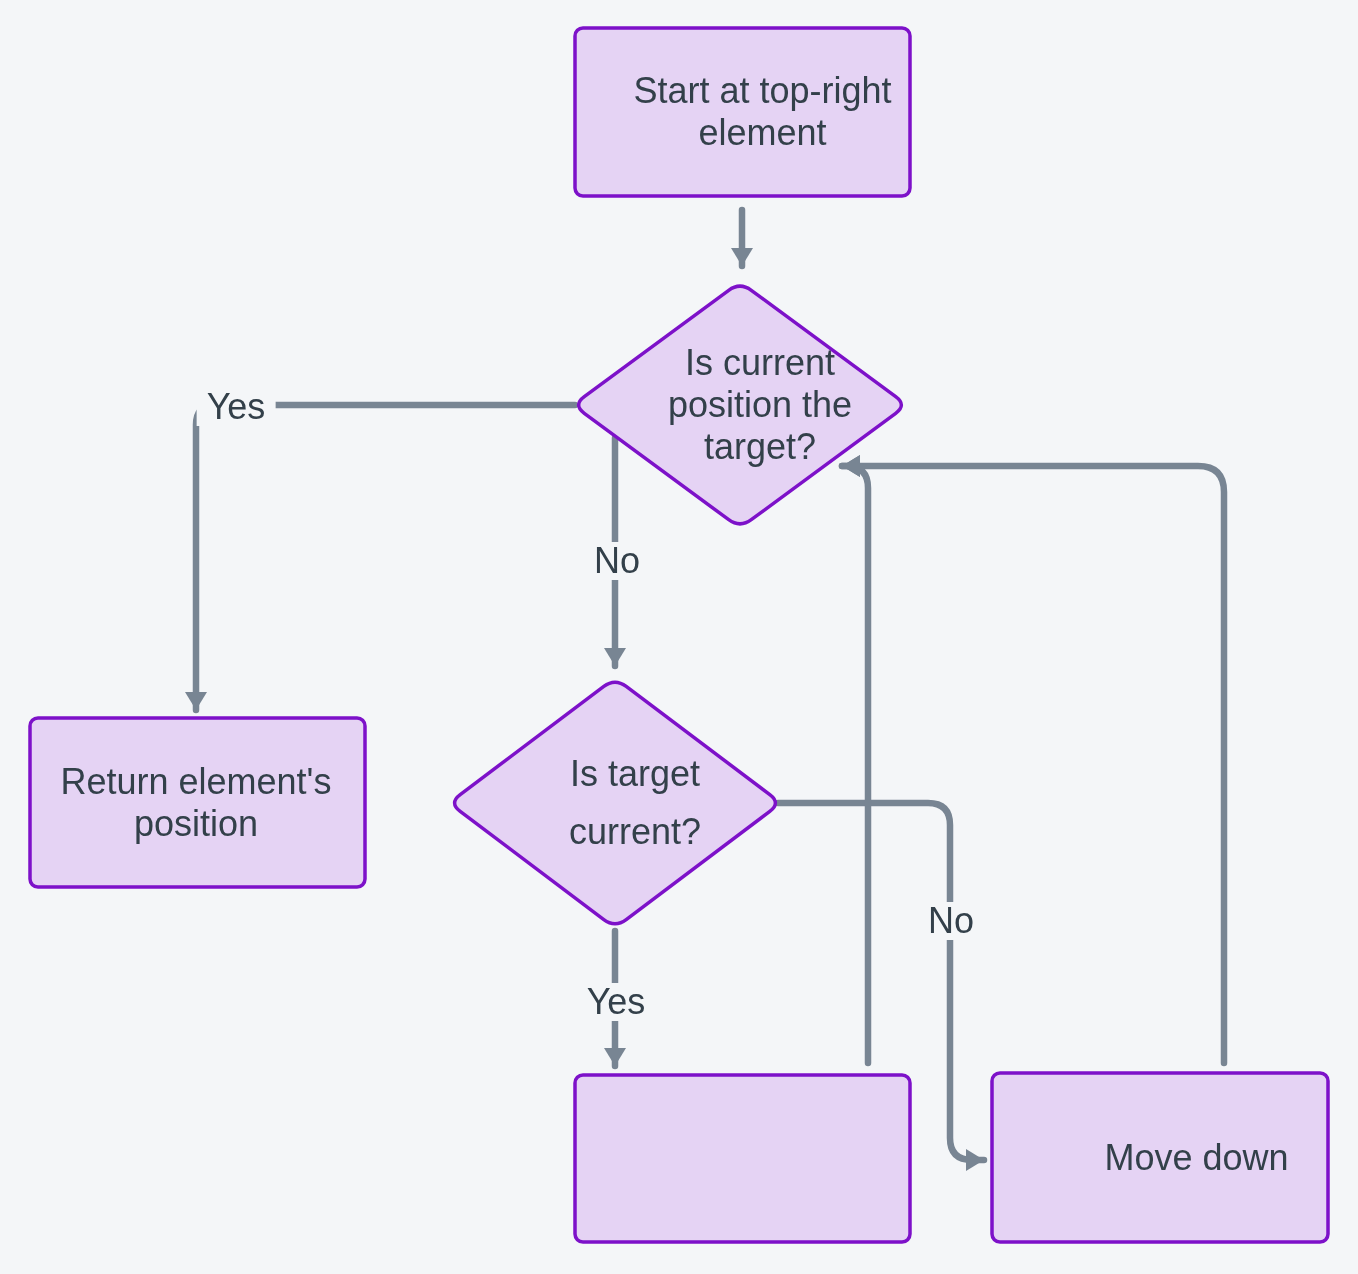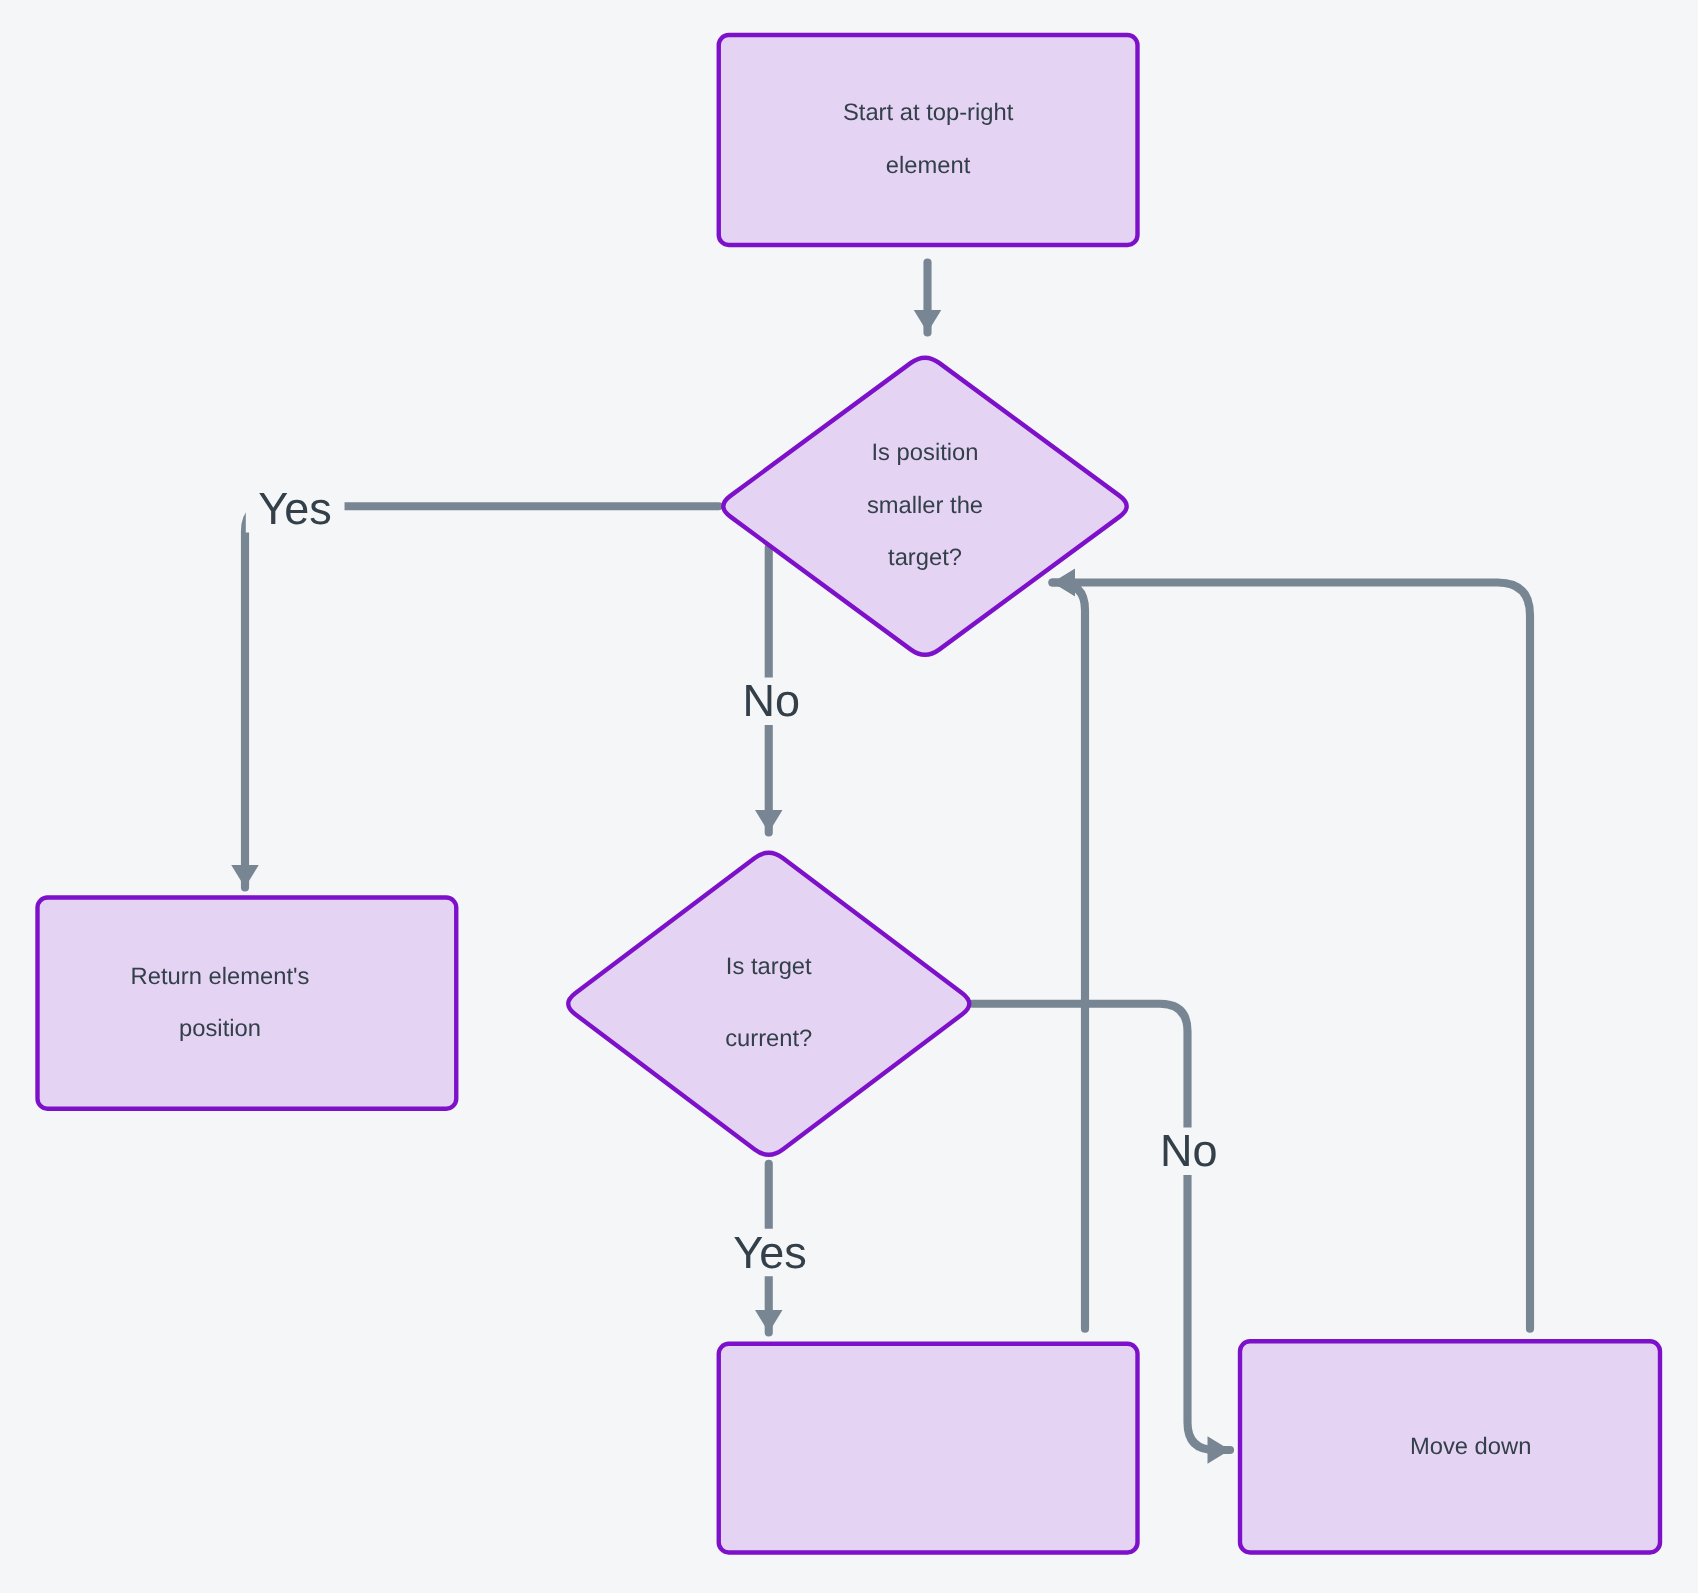--- a/index.html
+++ b/index.html
@@ -32,24 +32,25 @@
     stroke: var(--node-border);
     stroke-width: 3.5;
   }
   .node-label {
     position: absolute;
     display: flex;
     flex-direction: column;
     align-items: center;
     justify-content: center;
     text-align: center;
-    font-size: 19px;
+    font-size: 36px;
     line-height: 42px;
     color: var(--text-color);
     pointer-events: none;
+    margin-left: 20px;
   }
   .node-label span { display: block; }
   .edge-label {
     position: absolute;
     transform: translate(-50%, -50%);
     background: var(--canvas-bg);
     padding: 4px 10px;
     font-size: 36px;
     line-height: 30px;
     color: var(--text-color);
@@ -100,22 +101,22 @@
       <rect class="node-shape" x="992" y="1073" width="336" height="169" rx="8"></rect>
     </g>
   </svg>
 
   <div class="node-label" style="left:575px; top:28px; width:335px; height:168px;">
     <span>Start at top-right</span>
     <span>element</span>
   </div>
 
   <div class="node-label" style="left:580px; top:325px; width:320px; height:160px;">
-    <span>Is position</span>
-    <span>smaller the</span>
+    <span>Is current</span>
+    <span>position the</span>
     <span>target?</span>
   </div>
 
   <div class="node-label" style="left:30px; top:718px; width:292px; height:169px;border-radius:25px;">
     <span>Return element's</span>
     <span>position</span>
   </div>
 
   <div class="node-label" style="left:455px; top:723px; width:320px; height:160px;gap:16px;">
     <span>Is target</span>

